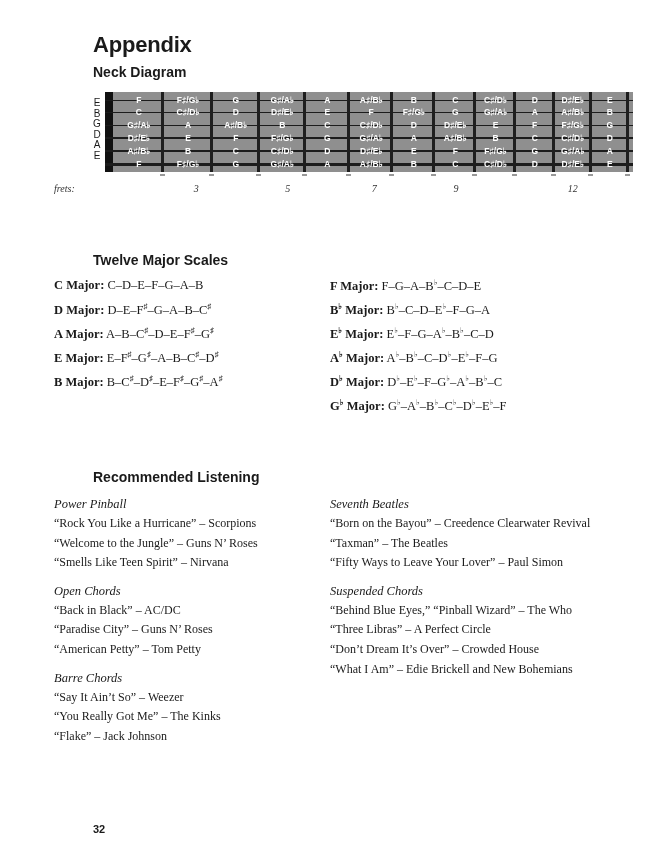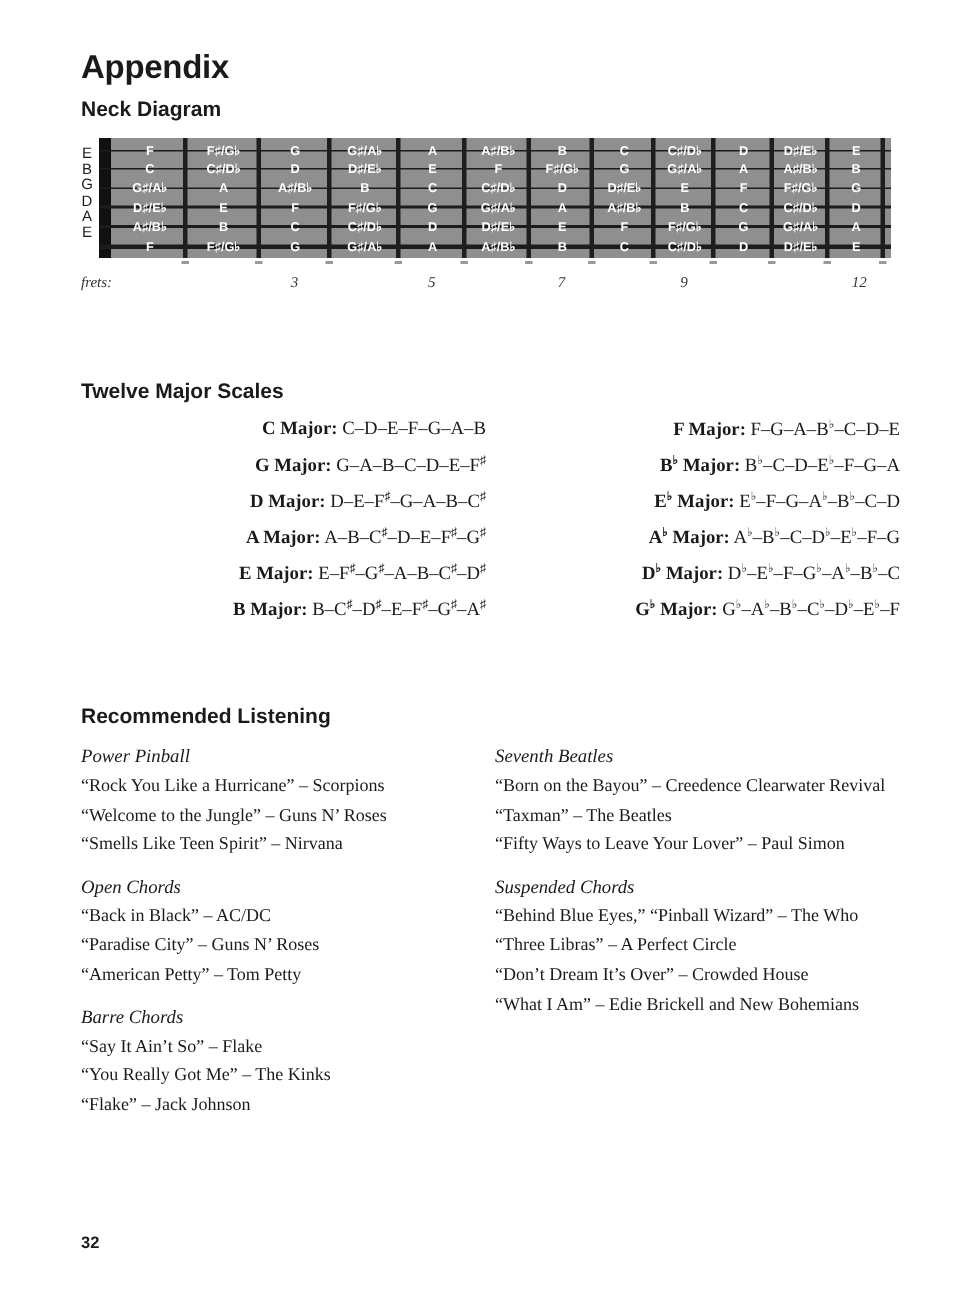--- a/index.html
+++ b/index.html
@@ -1,17 +1,17 @@
 <!DOCTYPE html>
 <html><head>
 <meta charset="utf-8">
 <style>
   html, body { margin: 0; padding: 0; background: #ffffff; }
   body { width: 648px; height: 864px; position: relative; overflow: hidden; color: #1a1a1a; }
-  .sans { font-family: "Liberation Sans", sans-serif; }
+  .sans { font-family: "Liberation Sans", sans-serif; margin-left: 39px; }
   .serif { font-family: "Liberation Serif", serif; }
 
   #title { position: absolute; left: 54px; top: 32px; font-size: 22px; font-weight: bold; letter-spacing: -0.2px; }
   #neck-heading { position: absolute; left: 54px; top: 64px; font-size: 14px; font-weight: bold; }
 
   
   #neck { position: absolute; left: 52px; top: 90px; width: 546px; height: 84px; }
   #string-names { position: absolute; left: 0; top: 8px; width: 12px; }
   #string-names div { height: 10.5px; line-height: 10.5px; font-size: 10px; text-align: center; }
   #board { position: absolute; left: 14px; top: 2px; width: 528px; height: 80px; background: #8f8f8f; }
@@ -19,21 +19,21 @@
   #board .fret { position: absolute; top: 0; width: 3px; height: 100%; background: #1e1e1e; }
   #board .fret::after { content: ""; position: absolute; left: -1px; bottom: -4px; width: 5px; height: 2px; background: #999; }
   #board .string { position: absolute; left: 0; width: 100%; background: #1c1c1c; }
   .note { position: absolute; width: 44px; margin-left: -22px; text-align: center; font-size: 8.5px; font-weight: bold; color: #ffffff; line-height: 9px; }
   #fret-labels { position: absolute; left: 54px; top: 183px; width: 546px; height: 14px; font-size: 10px; font-style: italic; color: #333; font-family: Liberation Serif, serif; }
   #fret-labels span { position: absolute; }
 
   
   #scales-heading { position: absolute; left: 54px; top: 252px; font-size: 14px; font-weight: bold; }
   .scale-col { position: absolute; top: 278px; width: 270px; }
-  .scale-col .row { height: 24px; font-size: 12.5px; white-space: nowrap; text-align: right; }
+  .scale-col .row { height: 24px; font-size: 12.5px; white-space: nowrap; }
   .scale-col .key { font-weight: bold; }
   sup.acc { font-size: 8px; vertical-align: 5px; }
 
   
   #listening-heading { position: absolute; left: 54px; top: 469px; font-size: 14px; font-weight: bold; }
   .listen-col { position: absolute; top: 494px; width: 290px; }
   .listen-col .cat { font-style: italic; font-size: 12.5px; height: 20px; line-height: 20px; }
   .listen-col .song { font-size: 12px; height: 19.6px; line-height: 19.6px; white-space: nowrap; }
   .listen-col .gap { height: 8px; }
 
@@ -154,21 +154,20 @@
 <span style="left: 139.816px;">3</span>
     <span style="left: 231.364px;">5</span>
     <span style="left: 317.857px;">7</span>
     <span style="left: 399.574px;">9</span>
     <span style="left: 513.768px; text-align: center;">12</span>
   </div>
 
 <div id="scales-heading" class="sans">Twelve Major Scales</div>
 <div id="scales-left" class="scale-col serif" style="left:54px">
     <div class="row"><span class="key">C Major:</span> <span>C–D–E–F–G–A–B</span></div>
-    <div class="row"><span class="key">G Major:</span> <span>G–A–B–C–D–E–F<sup class="acc">♯</sup></span></div>
     <div class="row"><span class="key">D Major:</span> <span>D–E–F<sup class="acc">♯</sup>–G–A–B–C<sup class="acc">♯</sup></span></div>
     <div class="row"><span class="key">A Major:</span> <span>A–B–C<sup class="acc">♯</sup>–D–E–F<sup class="acc">♯</sup>–G<sup class="acc">♯</sup></span></div>
     <div class="row"><span class="key">E Major:</span> <span>E–F<sup class="acc">♯</sup>–G<sup class="acc">♯</sup>–A–B–C<sup class="acc">♯</sup>–D<sup class="acc">♯</sup></span></div>
     <div class="row"><span class="key">B Major:</span> <span>B–C<sup class="acc">♯</sup>–D<sup class="acc">♯</sup>–E–F<sup class="acc">♯</sup>–G<sup class="acc">♯</sup>–A<sup class="acc">♯</sup></span></div>
   </div>
 <div id="scales-right" class="scale-col serif" style="left:330px">
     <div class="row"><span class="key">F Major:</span> <span>F–G–A–B<sup class="acc">♭</sup>–C–D–E</span></div>
     <div class="row"><span class="key">B<sup class="acc">♭</sup> Major:</span> <span>B<sup class="acc">♭</sup>–C–D–E<sup class="acc">♭</sup>–F–G–A</span></div>
     <div class="row"><span class="key">E<sup class="acc">♭</sup> Major:</span> <span>E<sup class="acc">♭</sup>–F–G–A<sup class="acc">♭</sup>–B<sup class="acc">♭</sup>–C–D</span></div>
     <div class="row"><span class="key">A<sup class="acc">♭</sup> Major:</span> <span>A<sup class="acc">♭</sup>–B<sup class="acc">♭</sup>–C–D<sup class="acc">♭</sup>–E<sup class="acc">♭</sup>–F–G</span></div>
@@ -182,21 +181,21 @@
     <div class="song">“Rock You Like a Hurricane” – Scorpions</div>
     <div class="song">“Welcome to the Jungle” – Guns N’ Roses</div>
     <div class="song">“Smells Like Teen Spirit” – Nirvana</div>
     <div class="gap"></div>
     <div class="cat">Open Chords</div>
     <div class="song">“Back in Black” – AC/DC</div>
     <div class="song">“Paradise City” – Guns N’ Roses</div>
     <div class="song">“American Petty” – Tom Petty</div>
     <div class="gap"></div>
     <div class="cat">Barre Chords</div>
-    <div class="song">“Say It Ain’t So” – Flake</div>
+    <div class="song">“Say It Ain’t So” – Weezer</div>
     <div class="song">“You Really Got Me” – The Kinks</div>
     <div class="song">“Flake” – Jack Johnson</div>
   </div>
 <div id="listen-right" class="listen-col serif" style="left:330px">
     <div class="cat">Seventh Beatles</div>
     <div class="song">“Born on the Bayou” – Creedence Clearwater Revival</div>
     <div class="song">“Taxman” – The Beatles</div>
     <div class="song">“Fifty Ways to Leave Your Lover” – Paul Simon</div>
     <div class="gap"></div>
     <div class="cat">Suspended Chords</div>

